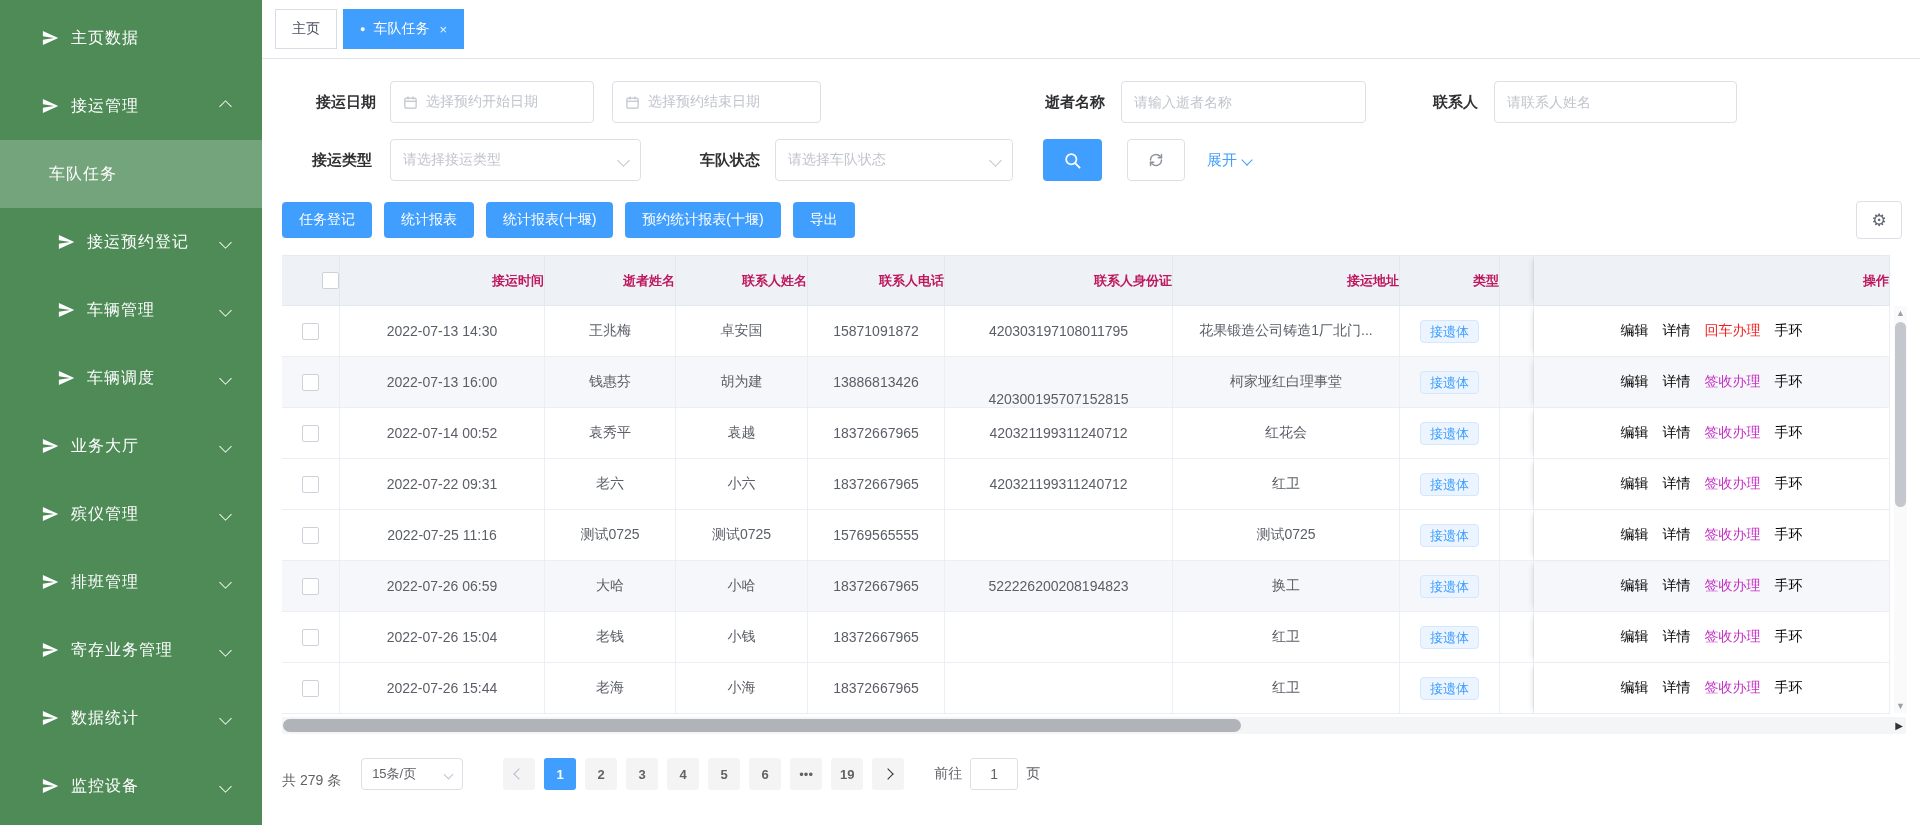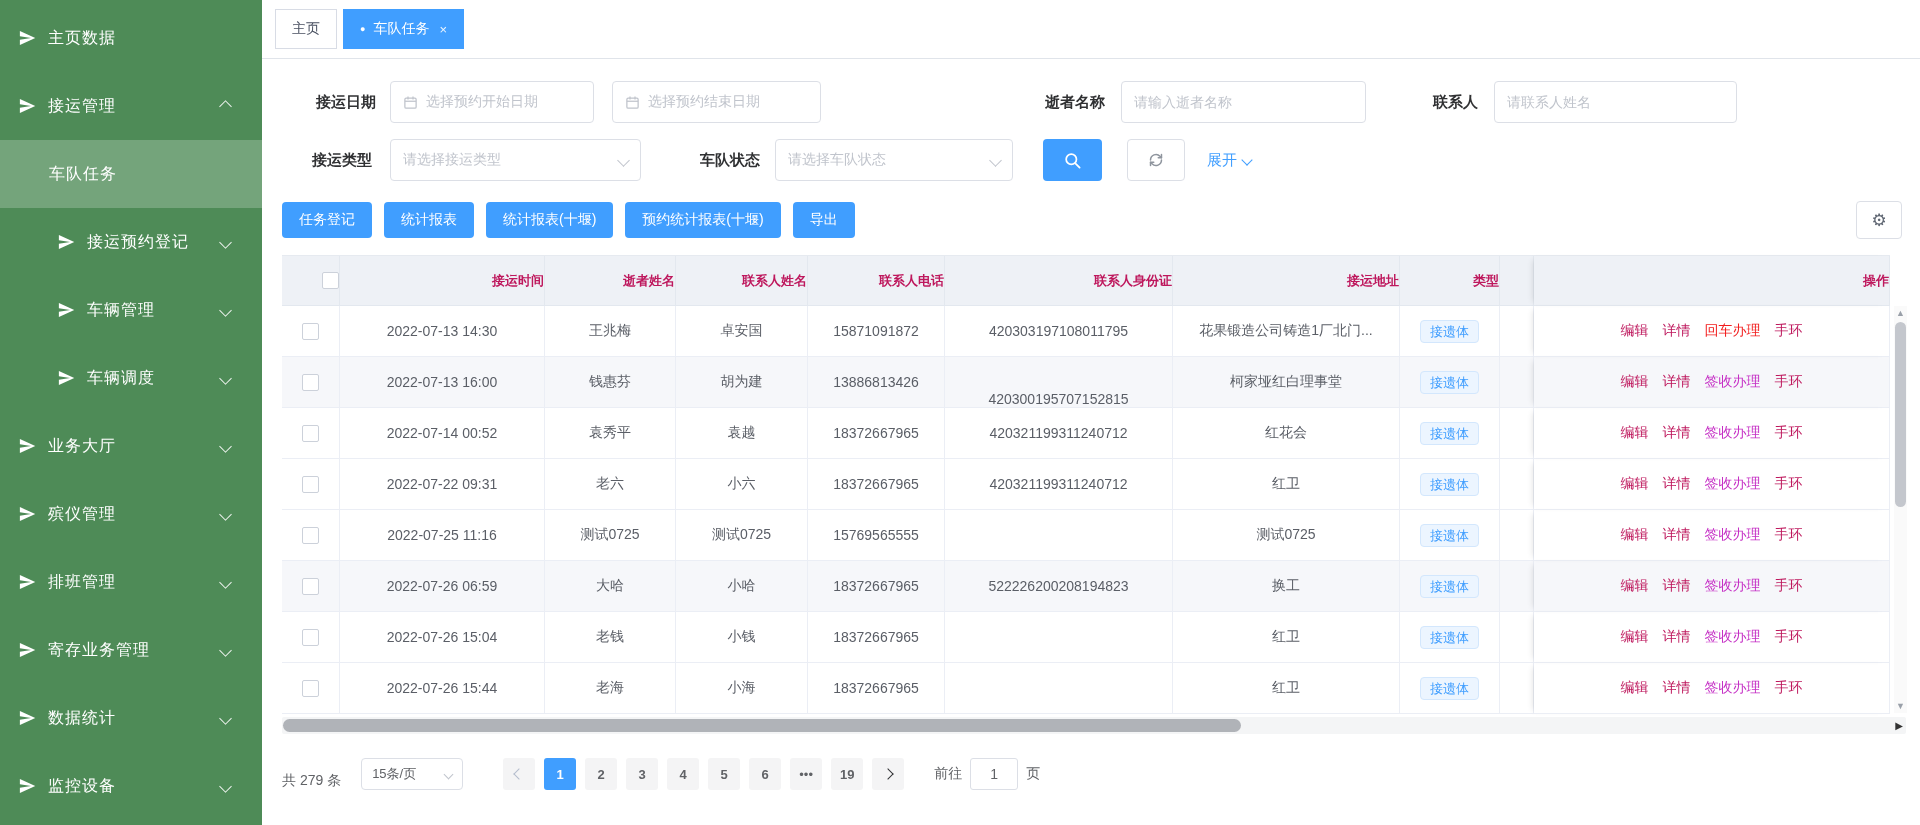--- a/index.html
+++ b/index.html
@@ -3,21 +3,21 @@
 <meta charset="utf-8">
 <style>
   html,body{margin:0;padding:0;}
   body{width:1920px;height:825px;overflow:hidden;background:#fff;
        font-family:"Liberation Sans","DejaVu Sans",sans-serif;color:#303133;}
   .app{display:flex;width:1920px;height:825px;}
 
   
   .sidebar{width:262px;flex-shrink:0;background:#4e8b57;padding-top:4px;box-sizing:border-box;}
   .sb-item{display:flex;align-items:center;height:68px;color:#fff;font-size:16px;cursor:pointer;box-sizing:border-box;}
-  .sb-item.lvl1{padding-left:18px;}
+  .sb-item.lvl1{padding-left:41px;}
   .sb-item.lvl2{padding-left:57px;}
   .sb-item.active{background:rgba(255,255,255,.22);padding-left:49px;}
   .sb-icon{width:18px;height:18px;margin-right:12px;display:inline-flex;}
   .sb-icon svg{width:18px;height:18px;}
   .sb-label{letter-spacing:1px;}
   .chev{display:inline-block;width:8px;height:8px;border-right:1.6px solid currentColor;border-bottom:1.6px solid currentColor;}
   .chev.down{transform:rotate(45deg);}
   .chev.up{transform:rotate(-135deg);}
   .chev.left{transform:rotate(135deg);}
   .chev.right{transform:rotate(-45deg);}
@@ -69,21 +69,21 @@
   .cell{display:flex;align-items:center;justify-content:center;box-sizing:border-box;flex-shrink:0;
         font-size:14px;color:#5a5e66;overflow:hidden;white-space:nowrap;}
   .trow{height:51px;background:#fff;}
   .trow.striped{background:#f6f7fa;}
   .trow .cell{border-right:1px solid #ebeef5;border-bottom:1px solid #ebeef5;}
   .cell.op{box-shadow:-5px 0 6px -4px rgba(0,0,0,.12);gap:14px;}
   .cb{width:15px;height:15px;border:1px solid #ccd1da;border-radius:2px;background:#fff;cursor:pointer;}
   .badge{display:inline-block;padding:4px 9px;font-size:13px;line-height:1;border-radius:4px;
          background:#ecf5ff;border:1px solid #d3e7fd;color:#409eff;}
   .lnk{cursor:pointer;font-size:14px;}
-  .lnk.blue{color:#be185d;font-family:Liberation Serif, serif;}
+  .lnk.blue{color:#000000;font-family:Liberation Serif, serif;}
   .lnk.red{color:#f21d1d;}
   .lnk.magenta{color:#c52fc5;}
 
   
   .vscroll{position:absolute;left:1612px;top:51px;width:13px;height:407px;background:#fafafa;
            display:flex;flex-direction:column;align-items:center;}
   .vs-arrow{font-size:9px;color:#9aa0a9;line-height:14px;height:14px;}
   .vs-thumb{width:11px;height:185px;background:#c4c7cd;border-radius:6px;margin-top:2px;}
   .vs-spacer{flex:1;}
   .hscroll{width:1624px;height:17px;margin-top:3px;background:#f4f5f6;border-radius:2px;

